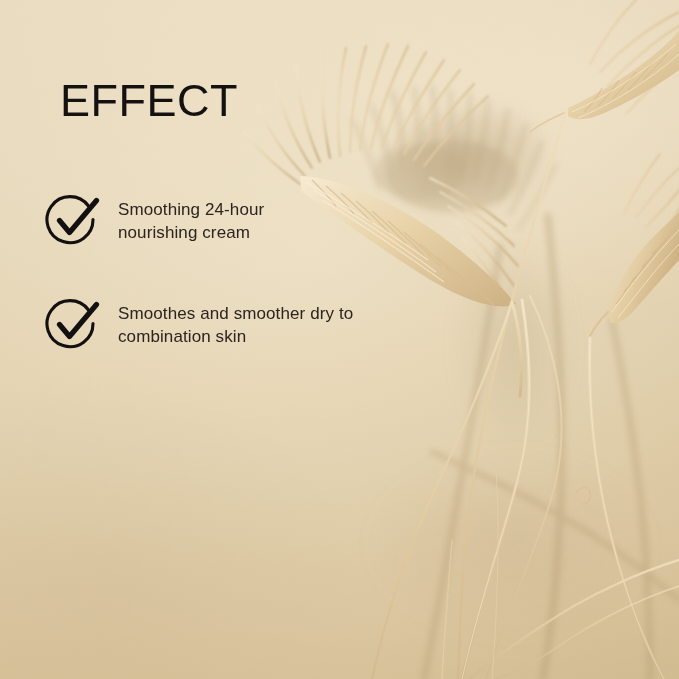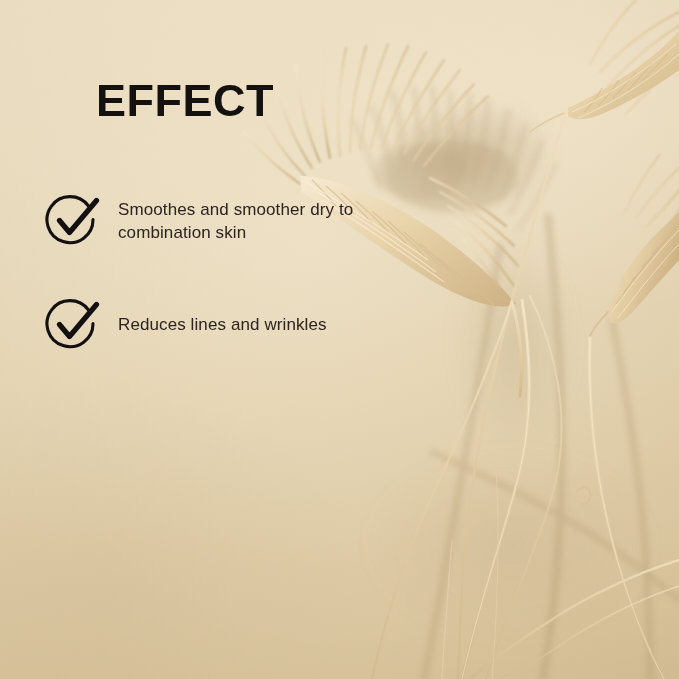--- a/index.html
+++ b/index.html
@@ -74,26 +74,25 @@
   .content {
     position: absolute;
     inset: 0;
   }
 
   .title {
     position: absolute;
     left: 60px;
     top: 78px;
     font-size: 45px;
-    font-weight: 700;
+    font-weight: 400;
     letter-spacing: .5px;
     color: #141210;
     line-height: 1;
     font-family: "Liberation Sans", sans-serif;
-    margin-left: 36px;
   }
 
   .features {
     position: absolute;
     left: 44px;
     top: 190px;
     width: 420px;
   }
 
   .feature {
@@ -329,34 +328,35 @@
       <path d="M496 470 C 500 530, 498 600, 492 679" stroke="#e6d0a8" stroke-width="1.2" opacity="0.6"></path>
     </g>
   </svg>
 
   <div class="content">
 
     <div class="title">EFFECT</div>
 
     <div class="features">
 
+      <div class="feature">
+        <svg class="check-icon" viewBox="0 0 58 58">
+          <path d="M44.5 14.0 A 23 23 0 1 0 49 27.5" fill="none" stroke="#121010" stroke-width="3.1" stroke-linecap="round"></path>
+          <path d="M15.5 28.5 L 25.5 40.5 L 52.5 8.5" fill="none" stroke="#121010" stroke-width="5.2" stroke-linecap="round" stroke-linejoin="round"></path>
+        </svg>
+        <div class="feature-text">Smoothing 24-hour
+nourishing cream</div>
+      </div>
 
       <div class="feature">
         <svg class="check-icon" viewBox="0 0 58 58">
           <path d="M44.5 14.0 A 23 23 0 1 0 49 27.5" fill="none" stroke="#121010" stroke-width="3.1" stroke-linecap="round"></path>
           <path d="M15.5 28.5 L 25.5 40.5 L 52.5 8.5" fill="none" stroke="#121010" stroke-width="5.2" stroke-linecap="round" stroke-linejoin="round"></path>
         </svg>
         <div class="feature-text">Smoothes and smoother dry to
 combination skin</div>
       </div>
 
-      <div class="feature">
-        <svg class="check-icon" viewBox="0 0 58 58">
-          <path d="M44.5 14.0 A 23 23 0 1 0 49 27.5" fill="none" stroke="#121010" stroke-width="3.1" stroke-linecap="round"></path>
-          <path d="M15.5 28.5 L 25.5 40.5 L 52.5 8.5" fill="none" stroke="#121010" stroke-width="5.2" stroke-linecap="round" stroke-linejoin="round"></path>
-        </svg>
-        <div class="feature-text">Reduces lines and wrinkles</div>
-      </div>
 
 
     </div>
   </div>
 </div>
 
 </body></html>

